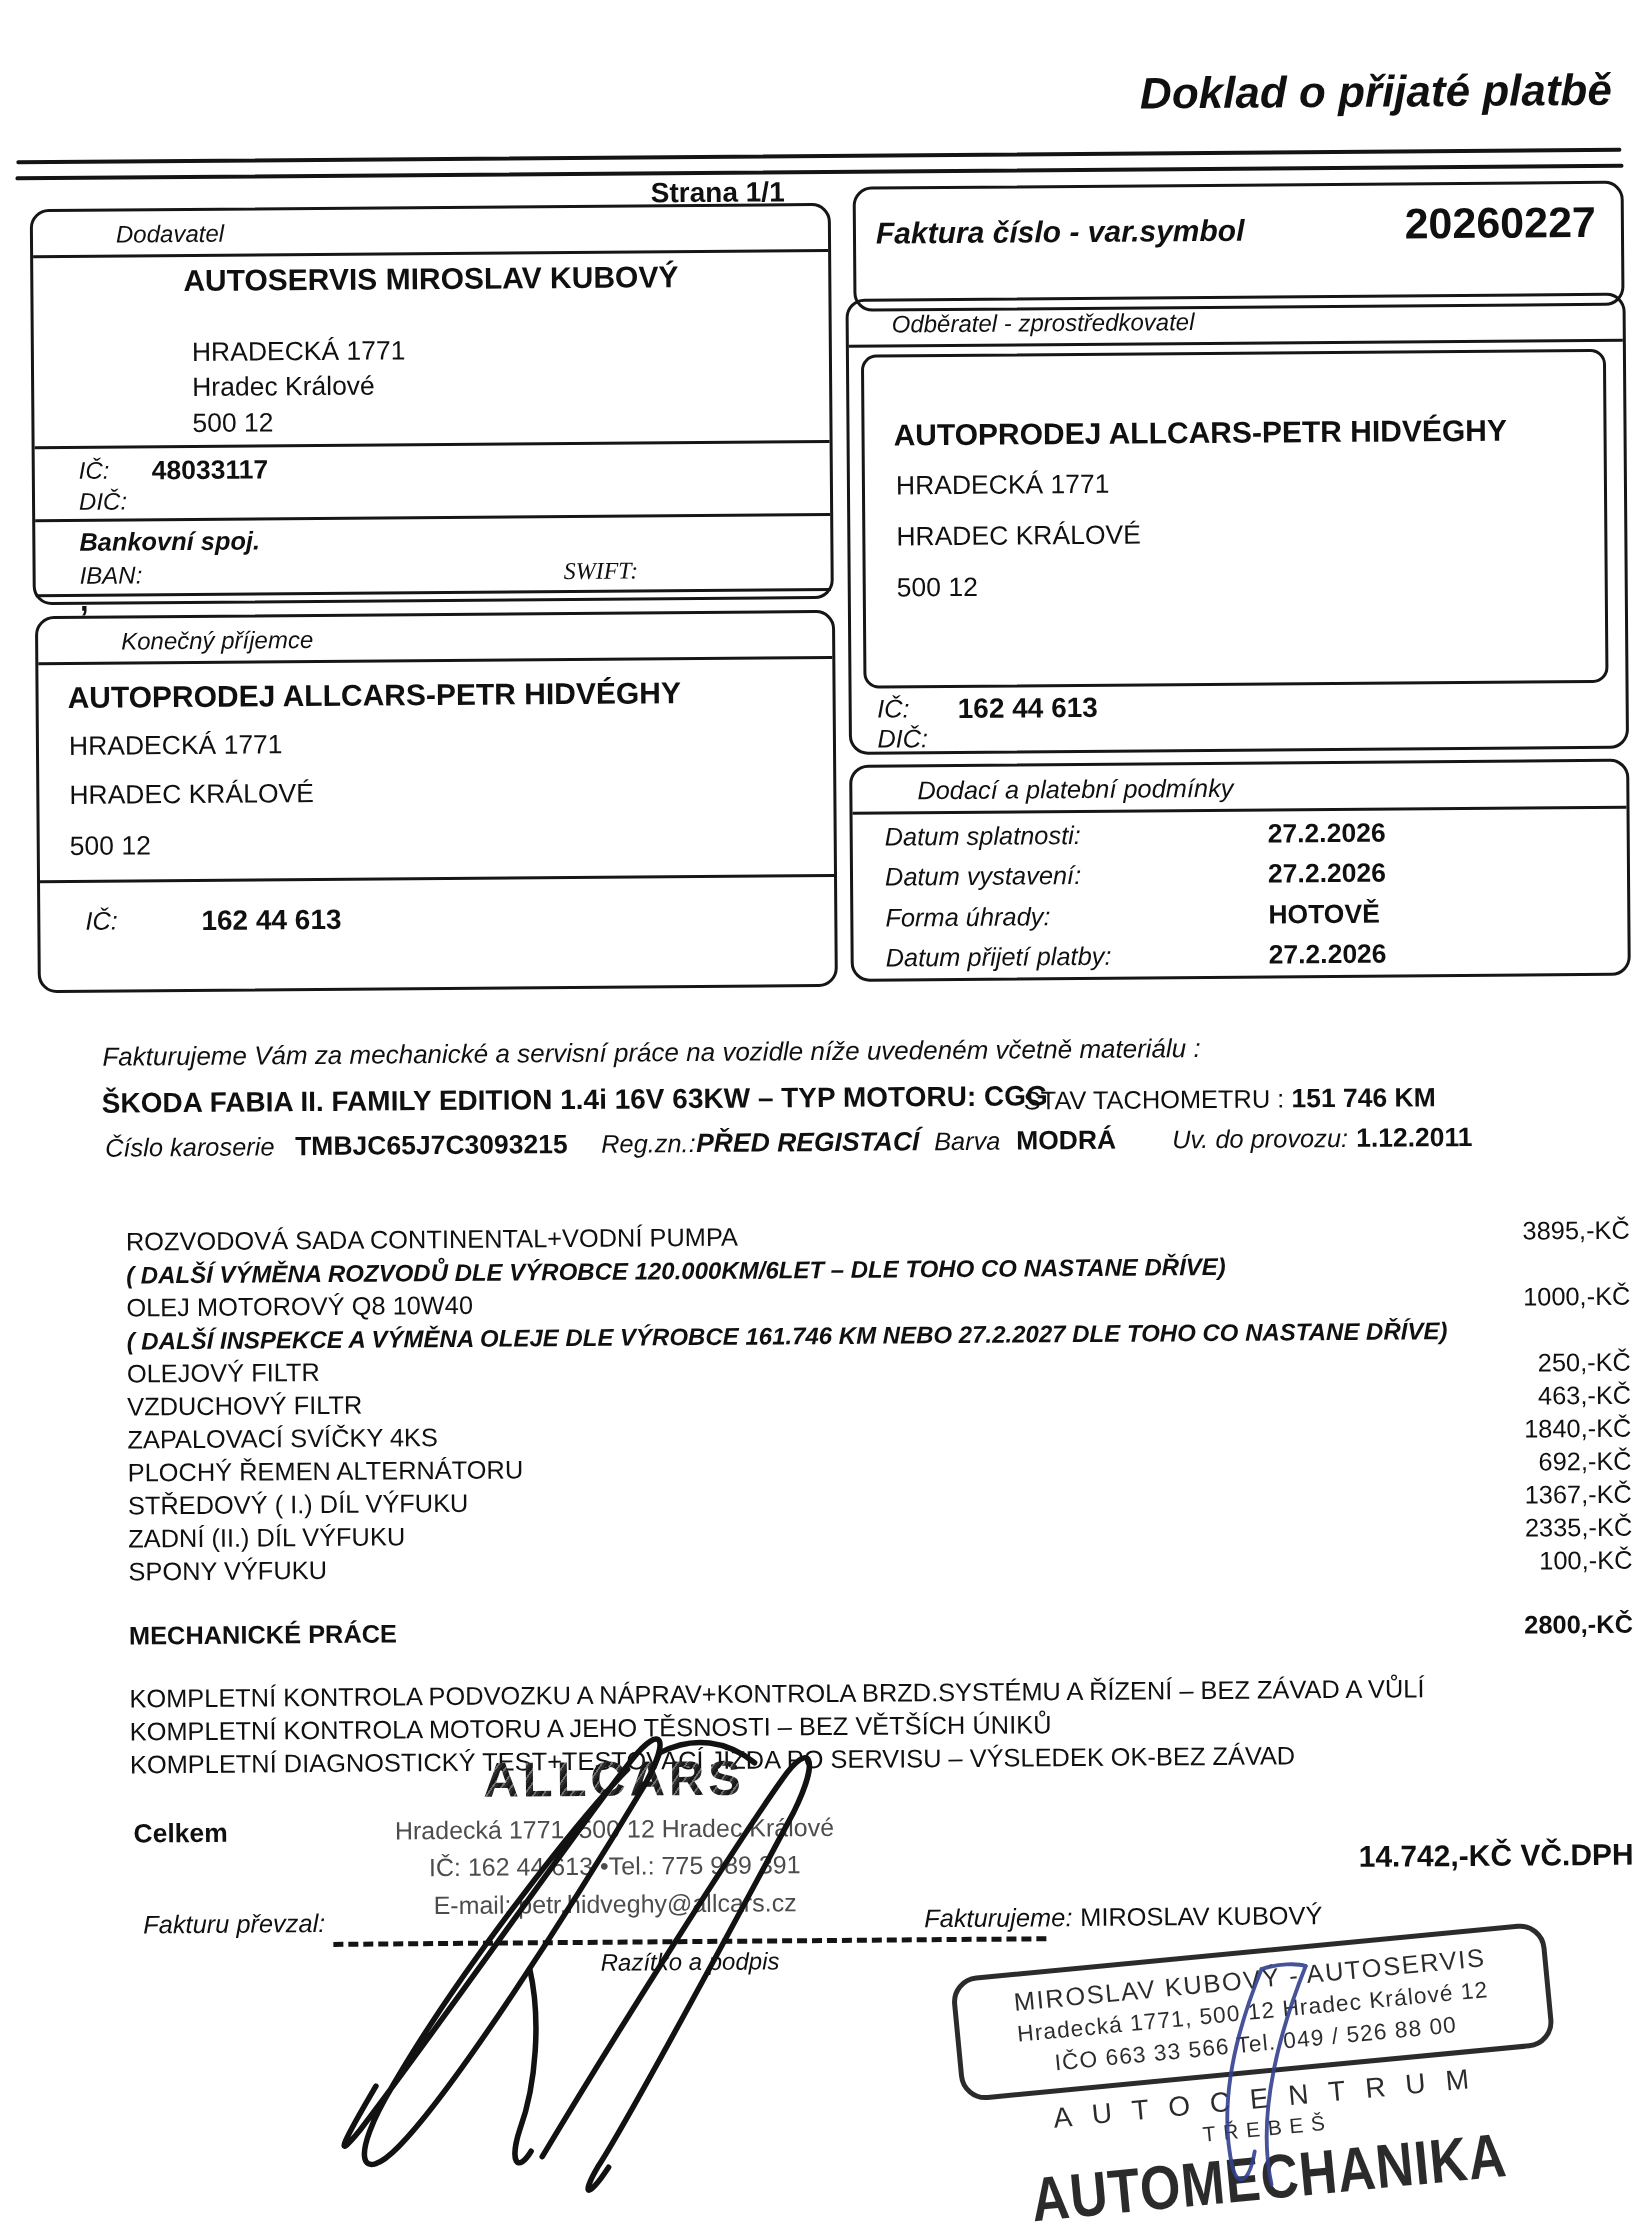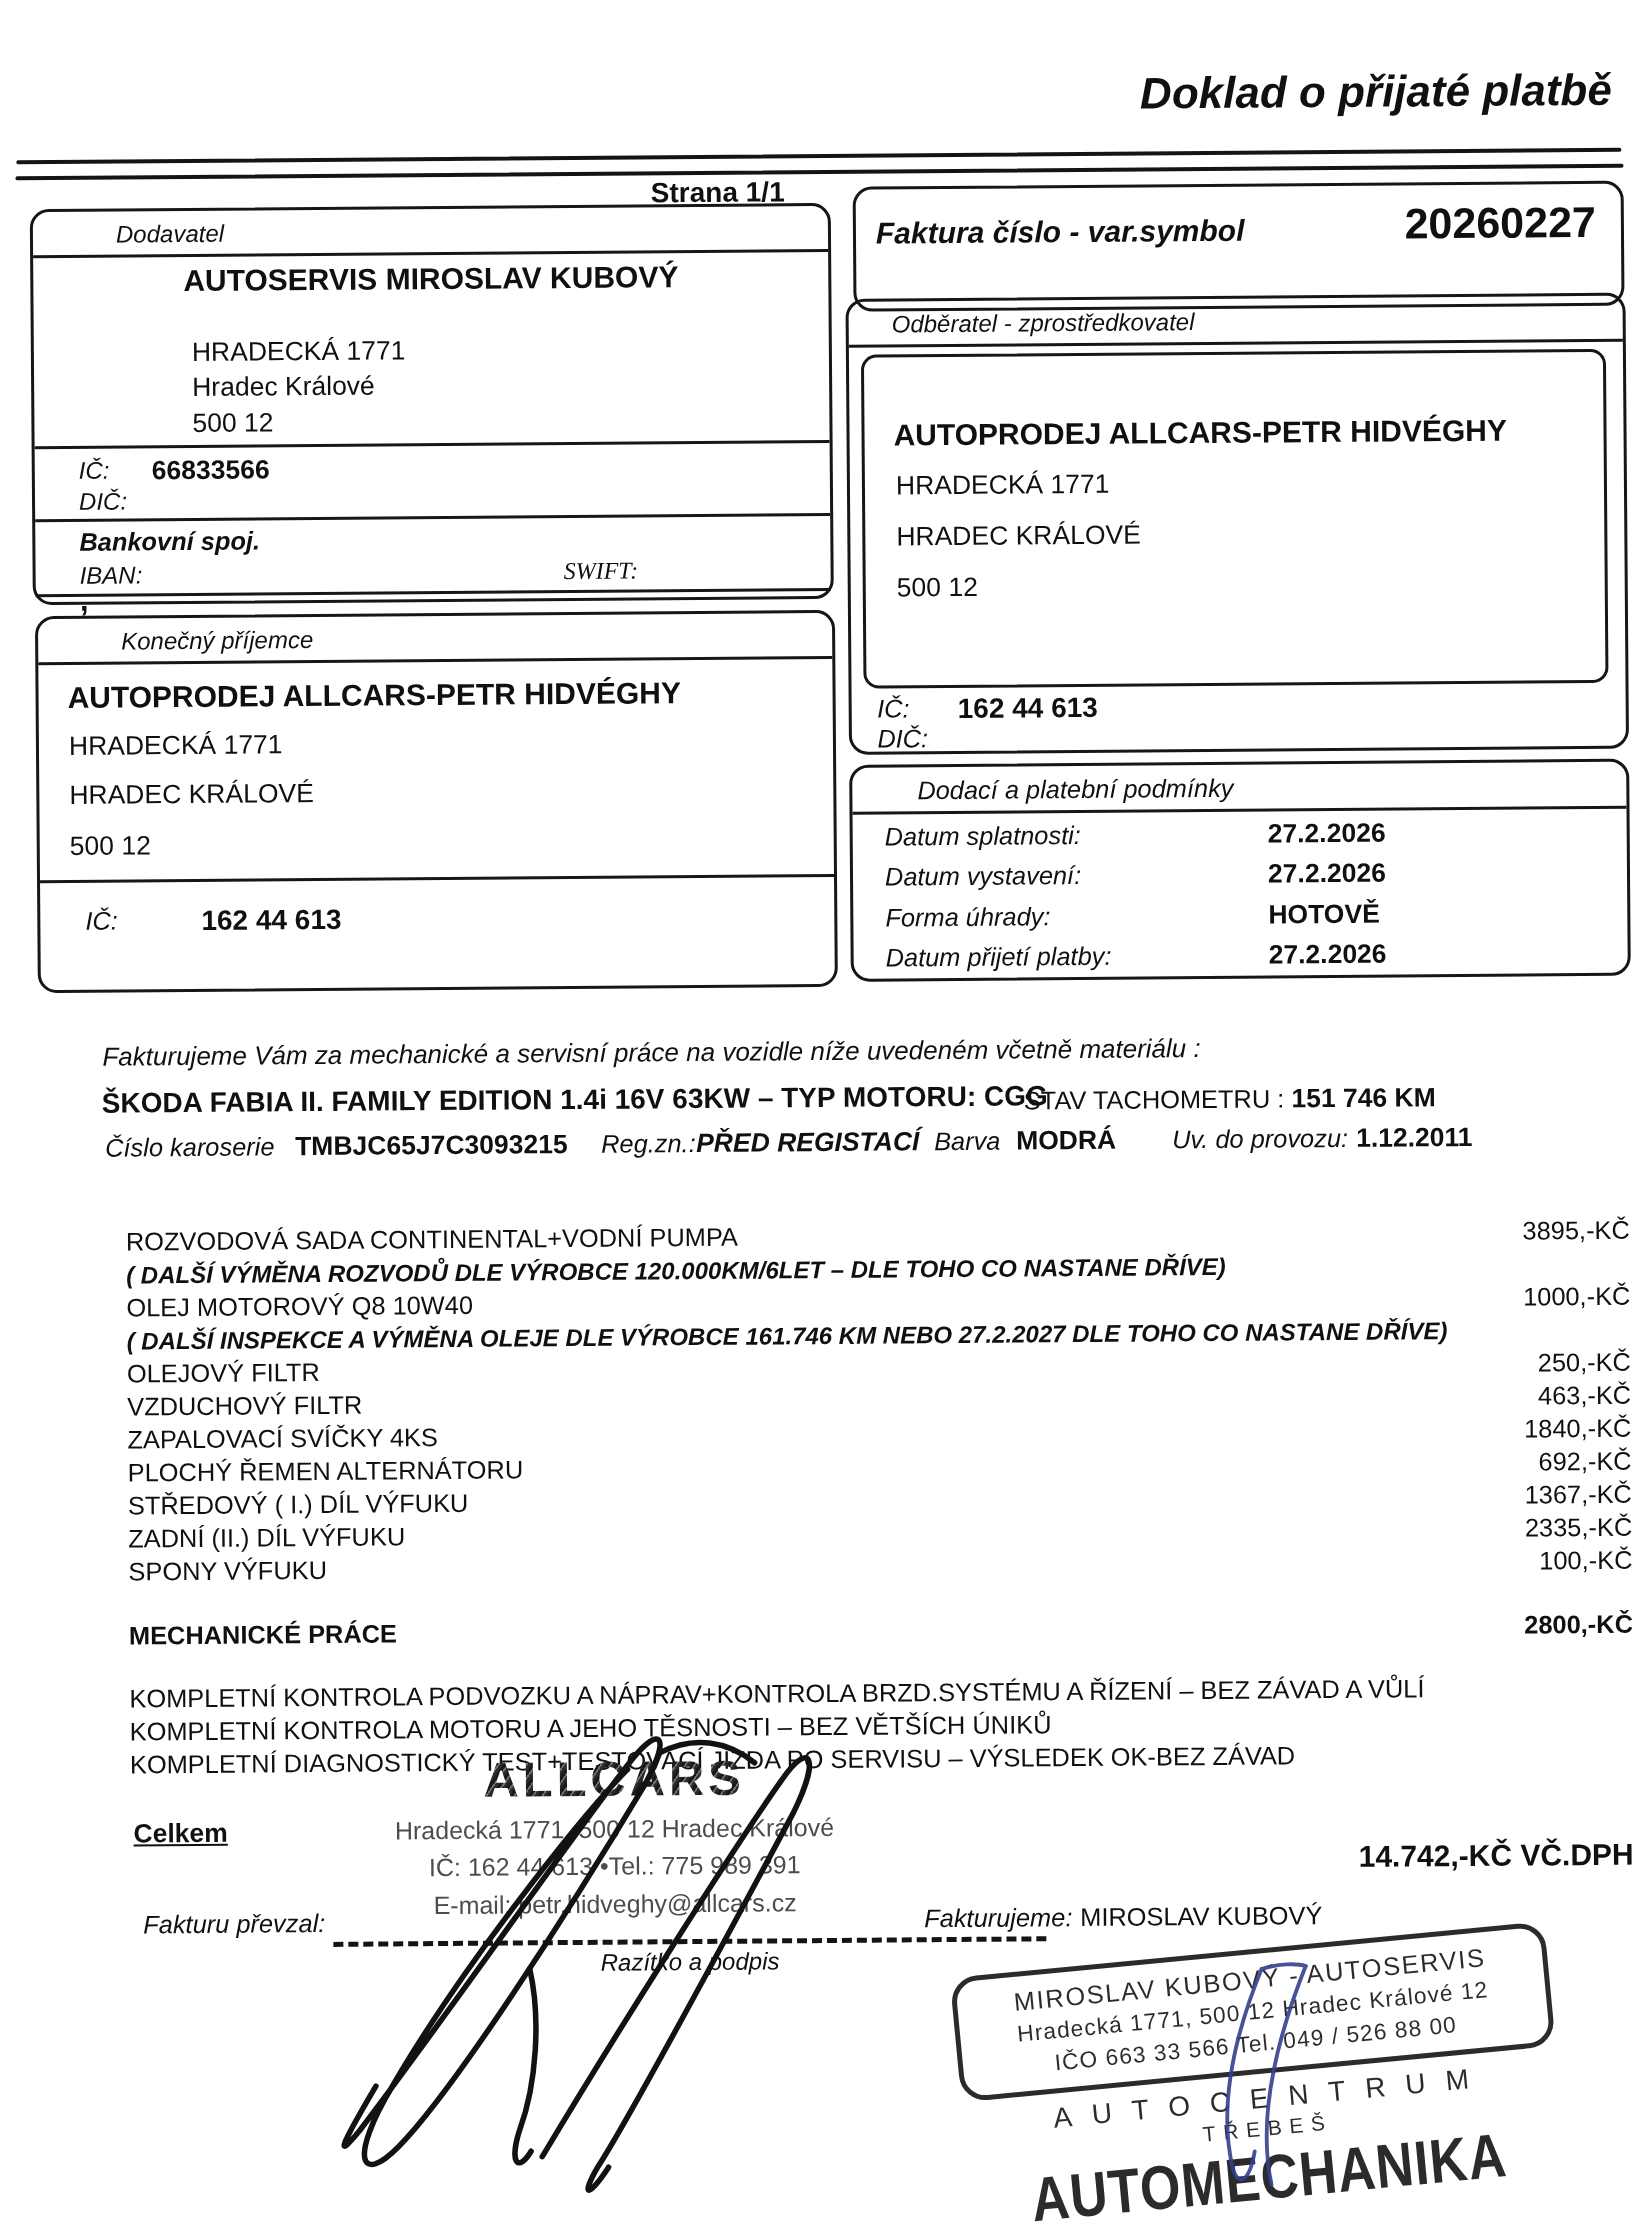--- a/index.html
+++ b/index.html
@@ -53,21 +53,21 @@
   </div>
 
   <div class="box" style="left:36px; top:203px; width:801px; height:396px;">
     <div class="box-label-row">Dodavatel</div>
     <div class="abs b" style="left:150px; top:53px; font-size:30px;">AUTOSERVIS MIROSLAV KUBOVÝ</div>
     <div class="abs" style="left:158px; top:126px; font-size:26.5px;">HRADECKÁ 1771</div>
     <div class="abs" style="left:158px; top:161px; font-size:26.5px;">Hradec Králové</div>
     <div class="abs" style="left:158px; top:197px; font-size:26.5px;">500 12</div>
     <div class="sep" style="top:234px;"></div>
     <div class="abs i" style="left:44px; top:245px; font-size:24px;">IČ:</div>
-    <div class="abs b" style="left:117px; top:244px; font-size:26.5px;">66833566</div>
+    <div class="abs b" style="left:117px; top:244px; font-size:26.5px;">48033117</div>
     <div class="abs i" style="left:44px; top:276px; font-size:24px;">DIČ:</div>
     <div class="sep" style="top:307px;"></div>
     <div class="abs bi" style="left:44px; top:316px; font-size:25.4px;">Bankovní spoj.</div>
     <div class="abs i" style="left:44px; top:350px; font-size:24px;">IBAN:</div>
     <div class="abs i" style="left:528px; top:350px; font-size:24px;font-family:Liberation Serif, serif;">SWIFT:</div>
     <div class="sep" style="top:382px;"></div>
     <div class="abs b" style="left:44px; top:371px; font-size:31px;">,</div>
   </div>
 
   <div class="box" style="left:851px; top:299px; width:780px; height:456px;">
@@ -171,21 +171,21 @@
     <div class="note-line">KOMPLETNÍ DIAGNOSTICKÝ TEST+TESTOVACÍ JÍZDA PO SERVISU – VÝSLEDEK OK-BEZ ZÁVAD</div>
   </div>
 
   <div class="abs" style="left:365px; top:1749px; width:486px; text-align:center;">
     <div class="allcars-logo">ALLCARS</div>
     <div class="stamp-gray" style="font-size:25px; margin-top:7.7px; white-space:nowrap;">Hradecká 1771, 500 12 Hradec Králové</div>
     <div class="stamp-gray" style="font-size:25px; margin-top:8.8px; white-space:nowrap;">IČ: 162 44 613 •Tel.: 775 989 391</div>
     <div class="stamp-gray" style="font-size:25px; margin-top:8.8px; white-space:nowrap;">E-mail: petr.hidveghy@allcars.cz</div>
   </div>
 
-  <div class="abs b" style="left:127px; top:1813px; font-size:26.5px;text-decoration:underline;">Celkem</div>
+  <div class="abs b" style="left:127px; top:1813px; font-size:26.5px;">Celkem</div>
   <div class="abs b" style="left:1105px; top:1844px; width:522px; text-align:right; font-size:30px;">14.742,-KČ VČ.DPH</div>
 
   <div class="abs i" style="left:136px; top:1905px; font-size:25.4px;">Fakturu převzal:</div>
   <div class="dashed" style="left:326px; top:1938px; width:713px;"></div>
   <div class="abs i" style="left:326px; top:1947px; width:713px; text-align:center; font-size:24px;">Razítko a podpis</div>
   <div class="abs i" style="left:917px; top:1905px; font-size:25.4px;">Fakturujeme:</div>
   <div class="abs" style="left:1073px; top:1905px; font-size:25.4px;">MIROSLAV KUBOVÝ</div>
 
   <svg style="left:301px; top:1729px;" width="608" height="442" viewBox="0 0 1100 800">
     <g fill="none" stroke="#121212" stroke-width="10" stroke-linecap="round">

